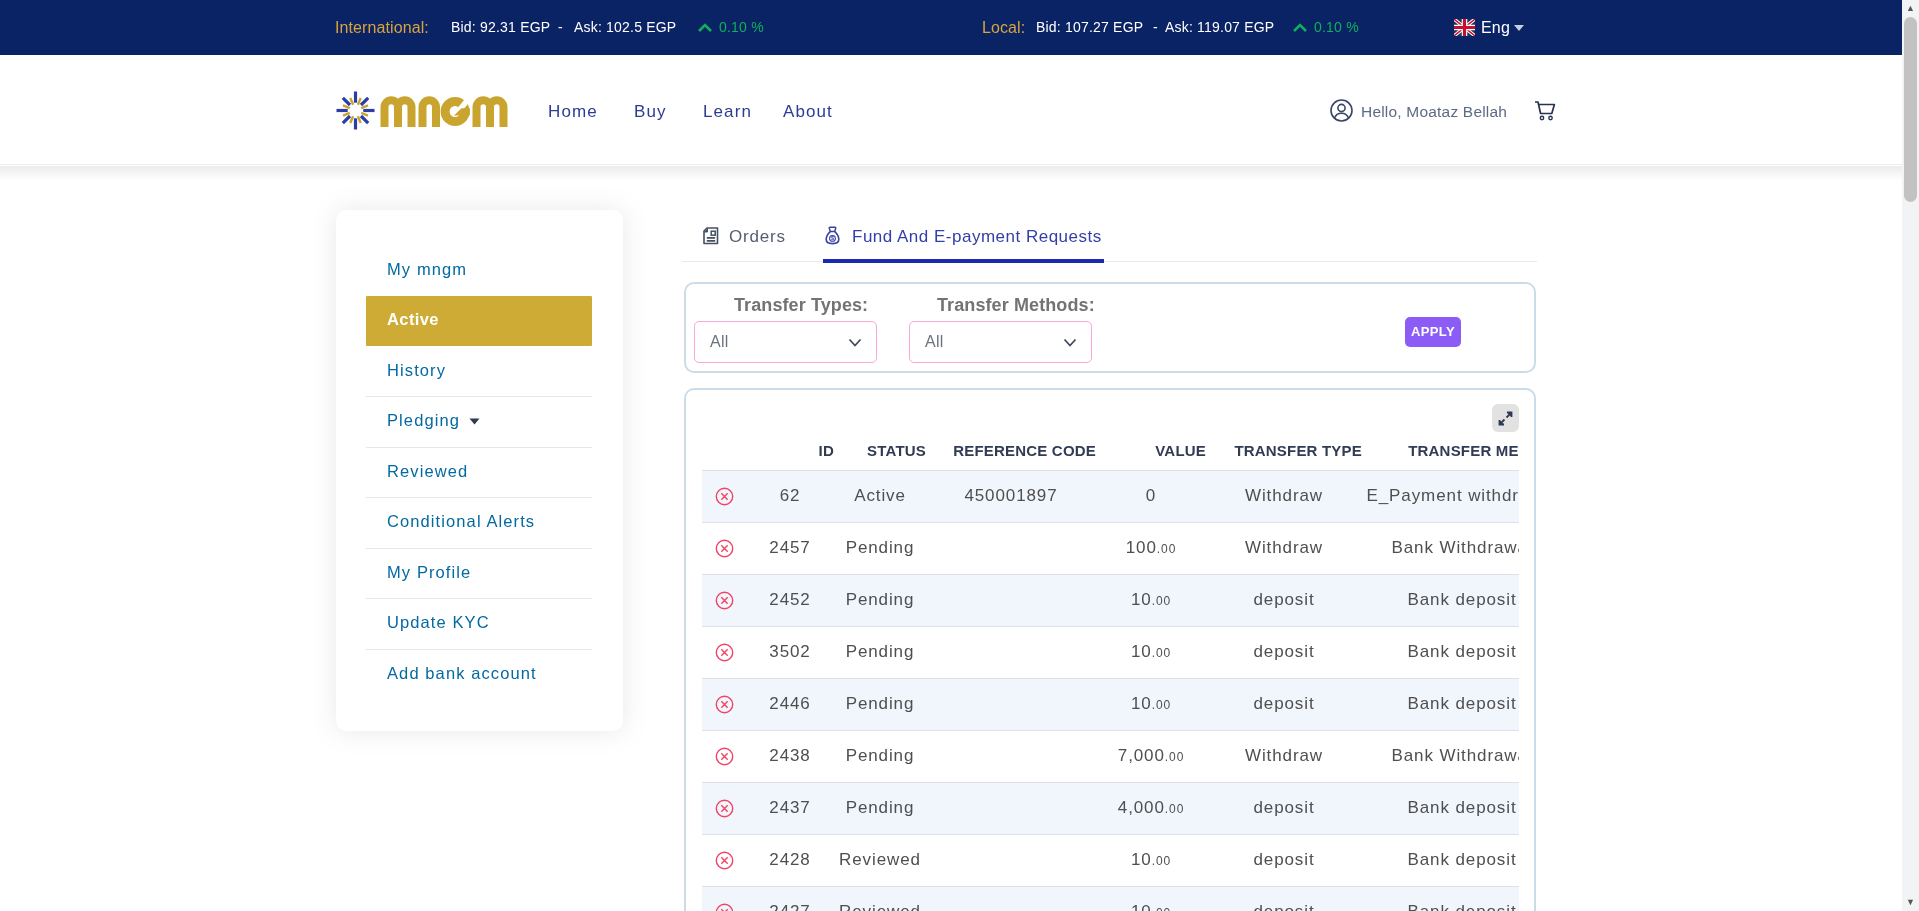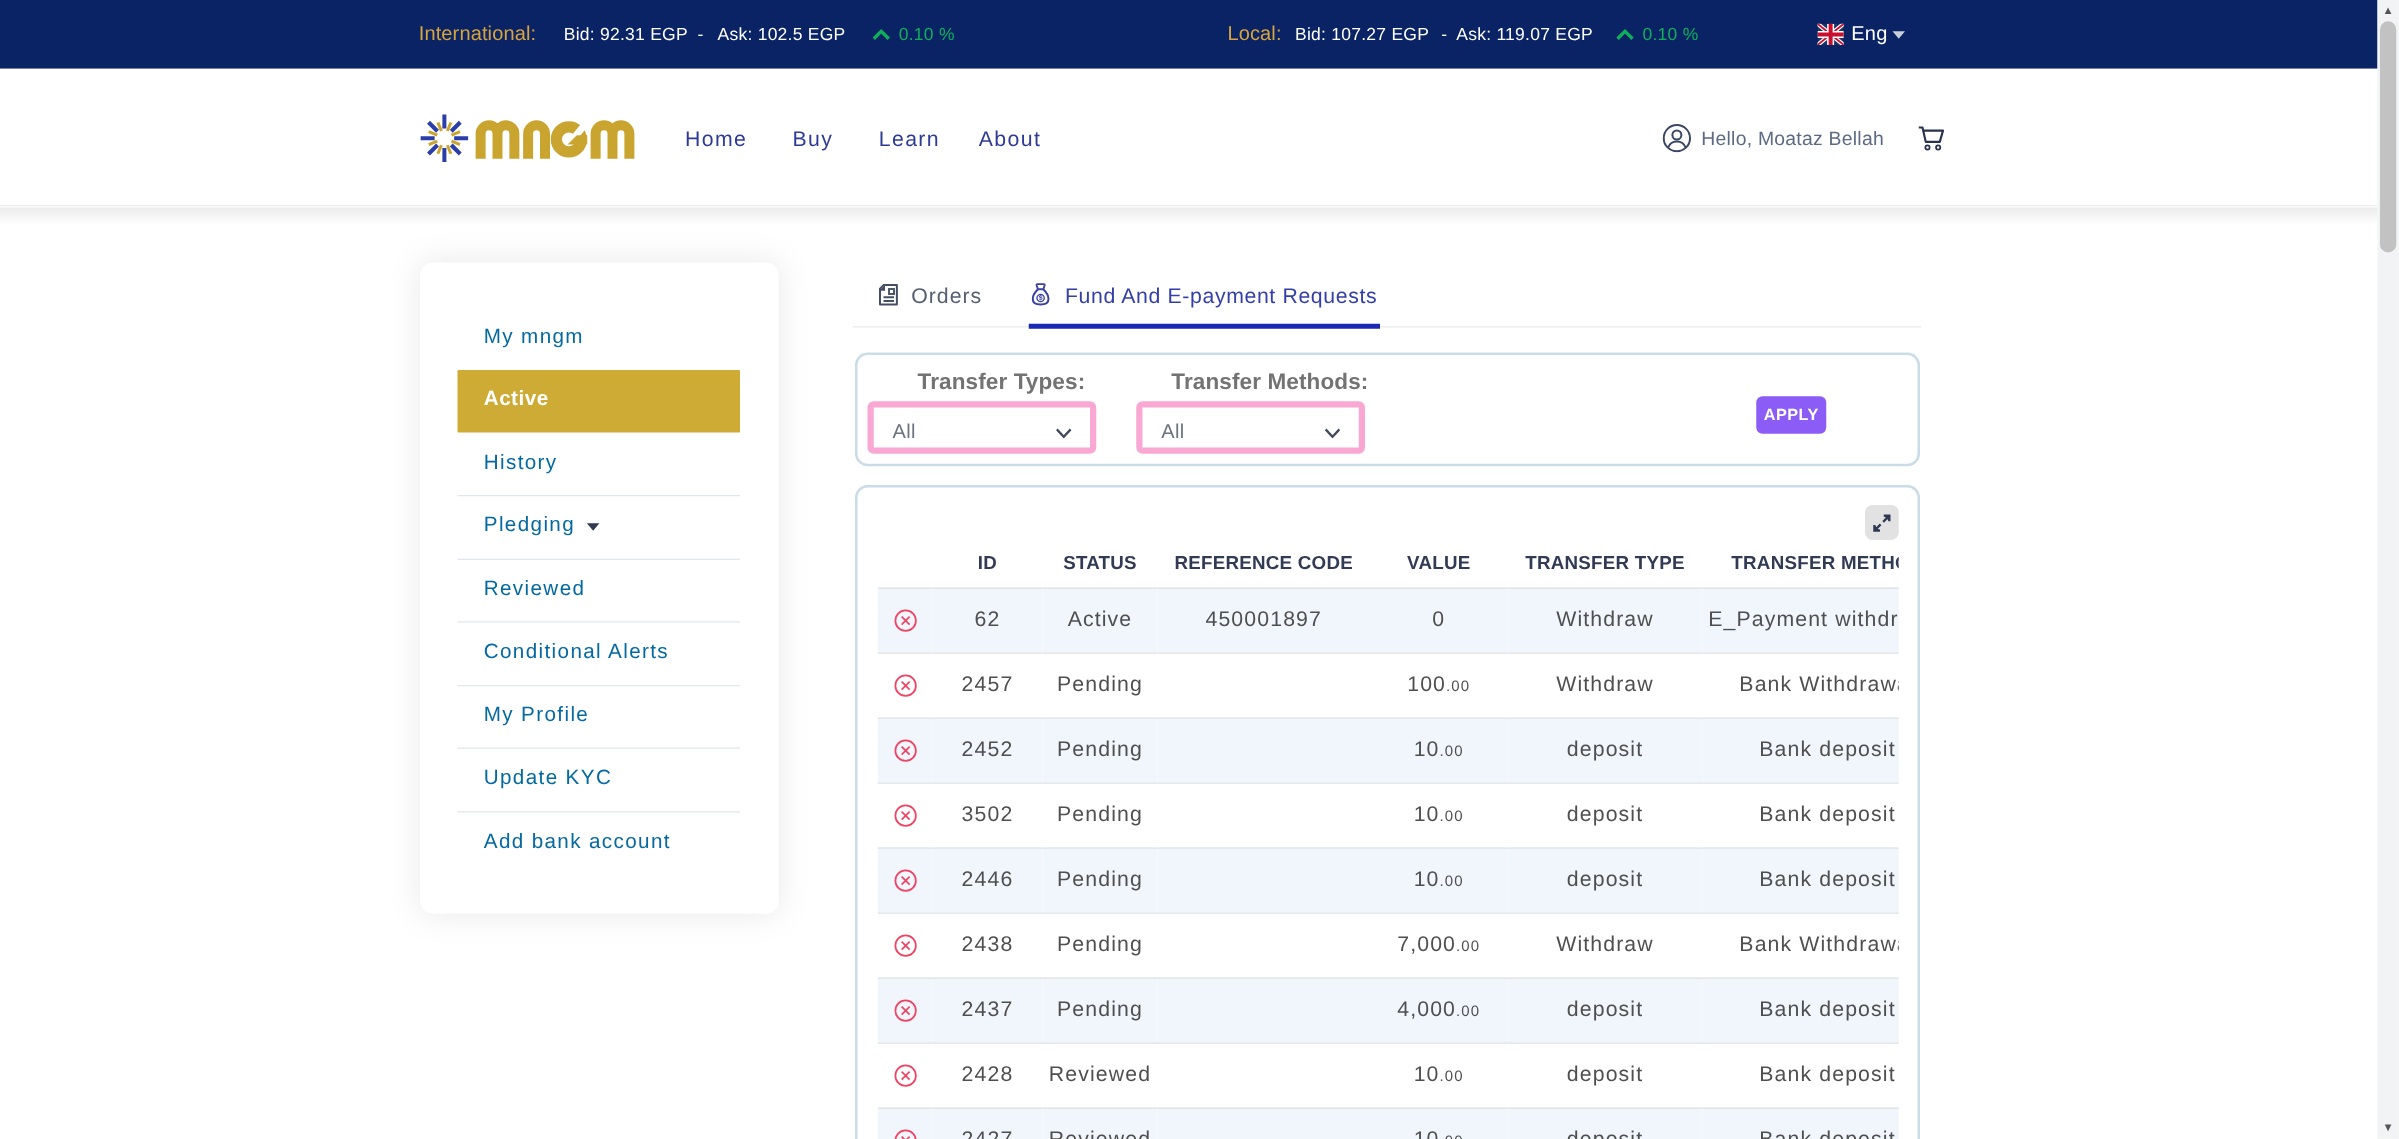--- a/index.html
+++ b/index.html
@@ -30,32 +30,32 @@
 
 
 #tabline { position:absolute; left:682px; top:261px; width:855px; height:1px; background:#E9E9E9; }
 #tabbar { position:absolute; left:823px; top:259px; width:281px; height:4px; background:#1A28B2; }
 .tabtxt { position:absolute; top:227px; font-size:17px; letter-spacing:.8px; }
 
 
 .card { position:absolute; background:#fff; border:2px solid #CBDCE9; border-radius:10px; }
 #fcard { left:684px; top:282px; width:852px; height:91px; }
 .flabel { position:absolute; top:295px; font-size:18px; font-weight:700; color:#737373; letter-spacing:.1px; }
-.select { position:absolute; top:321px; width:183px; height:42px; border:5px solid #f9a8d4; border-radius:5px; background:#fff; }
+.select { position:absolute; top:321px; width:183px; height:42px; border:1px solid #f9a8d4; border-radius:5px; background:#fff; }
 .select span { position:absolute; left:15px; top:11px; font-size:16px; color:#6B7280; letter-spacing:.3px; }
 .select svg { position:absolute; right:14px; top:16px; }
 #apply { position:absolute; left:1405px; top:317px; width:56px; height:30px; background:#8b5cf6; border-radius:5px;
   color:#fff; font-size:13px; font-weight:700; text-align:center; line-height:30px; letter-spacing:.4px; }
 
 
 #tcard { left:684px; top:388px; width:852px; height:620px; overflow:hidden; }
 #expand { position:absolute; left:806px; top:14px; width:27px; height:28px; background:#E2E2E2; border-radius:6px; }
 #tblclip { position:absolute; left:16px; top:0; width:817px; height:620px; overflow:hidden; }
 table { border-collapse:collapse; table-layout:fixed; width:860px; margin-top:42px; }
-th { font-size:15px; font-weight:700; color:#323B54; letter-spacing:.2px; padding:0; height:38px; text-align:center; }
+th { font-size:15px; font-weight:700; color:#323B54; letter-spacing:.2px; padding:0; height:38px; text-align:right; }
 td { font-size:17px; color:#4F4F4F; text-align:center; height:52px; padding:0; letter-spacing:.9px; }
 tbody tr { border-top:1px solid #DEE2E6; }
 tbody tr.b { background:#F1F5FC; }
 td .dec { font-size:12px; }
 .xic { display:inline-block; width:19px; height:19px; vertical-align:middle; }
 
 
 #sbar { position:absolute; left:1902px; top:0; width:17px; height:911px; background:#F1F3F4; }
 #sthumb { position:absolute; left:1904px; top:17px; width:13px; height:185px; background:#C2C2C2; border-radius:7px; }
 .sarrow { position:absolute; left:1902px; width:17px; height:17px; font-size:9px; color:#555; text-align:center; line-height:17px; }

